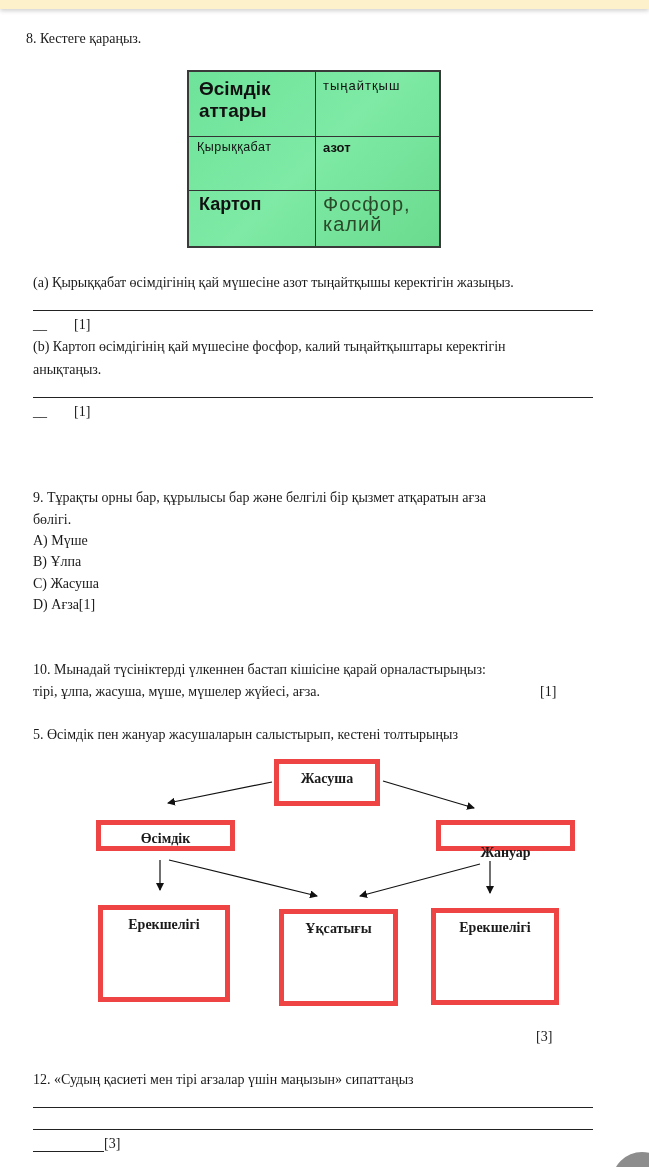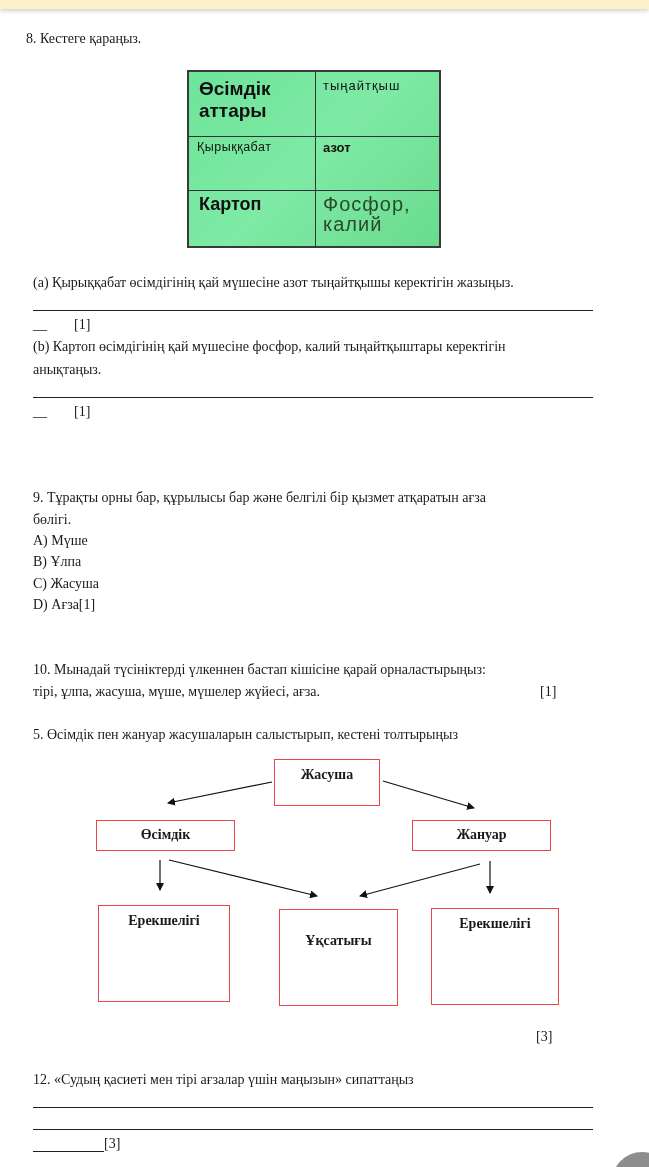--- a/index.html
+++ b/index.html
@@ -8,21 +8,21 @@
   .topbar { position:absolute; left:0; top:0; width:649px; height:9px; background:#fdf1cc;
             box-shadow:0 2px 4px rgba(0,0,0,0.18); }
   .t { position:absolute; font-size:14px; white-space:nowrap; line-height:17px; }
   .line { position:absolute; height:0; border-top:1px solid #222; }
   .green-table { position:absolute; left:187px; top:70px; width:254px; height:178px;
                  background:linear-gradient(135deg,#6fe39a 0%,#7eeaa5 50%,#6adb8e 100%);
                  border:2px solid #3a3a3a; box-sizing:border-box; }
   .gcell { position:absolute; font-family:"Liberation Sans", sans-serif; color:#111; }
   .gv { position:absolute; left:126px; top:0; width:0; height:100%; border-left:1px solid #333; }
   .gh { position:absolute; left:0; width:100%; height:0; border-top:1px solid #333; }
-  .box { position:absolute; border:1px solid #ef4444; background:#fff; box-sizing:border-box;
+  .box { position:absolute; border:5px solid #ef4444; background:#fff; box-sizing:border-box;
          font-weight:bold; font-size:14px; text-align:center; }
   .corner-btn { position:absolute; left:612px; top:1152px; width:60px; height:60px; border-radius:50%; background:#8d8d8d; }
 </style>
 </head>
 <body>
 
 <div class="topbar"></div>
 
 <div class="t" style="left:26px;top:30px;">8.  Кестеге қараңыз.</div>
 
@@ -80,27 +80,27 @@
   <line x1="480" y1="864" x2="360" y2="896" stroke="#111" stroke-width="1.2" marker-end="url(#ah)"></line>
   <line x1="490" y1="861" x2="490" y2="893" stroke="#111" stroke-width="1.2" marker-end="url(#ah)"></line>
 </svg>
 
 <div class="box" style="left:274px;top:759px;width:106px;height:47px;padding-top:7px;">
   <span>Жасуша</span>
 </div>
 <div class="box" style="left:96px;top:820px;width:139px;height:31px;padding-top:6px;">
   <span>Өсімдік</span>
 </div>
-<div class="box" style="left:412px;top:820px;width:139px;height:31px;padding-top:6px;">
+<div class="box" style="left:436px;top:820px;width:139px;height:31px;padding-top:20px;">
   <span>Жануар</span>
 </div>
 <div class="box" style="left:98px;top:905px;width:132px;height:97px;padding-top:7px;">
   <span>Ерекшелігі</span>
 </div>
-<div class="box" style="left:279px;top:909px;width:119px;height:97px;padding-top:23px;">
+<div class="box" style="left:279px;top:909px;width:119px;height:97px;padding-top:7px;">
   <span>Ұқсатығы</span>
 </div>
 <div class="box" style="left:431px;top:908px;width:128px;height:97px;padding-top:7px;">
   <span>Ерекшелігі</span>
 </div>
 <div class="t" style="left:536px;top:1028px;">[3]</div>
 
 <div class="t" style="left:33px;top:1071px;">12. «Судың қасиеті мен тірі ағзалар үшін маңызын» сипаттаңыз</div>
 <div class="line" style="left:33px;top:1107px;width:560px;"></div>
 <div class="line" style="left:33px;top:1129px;width:560px;"></div>

